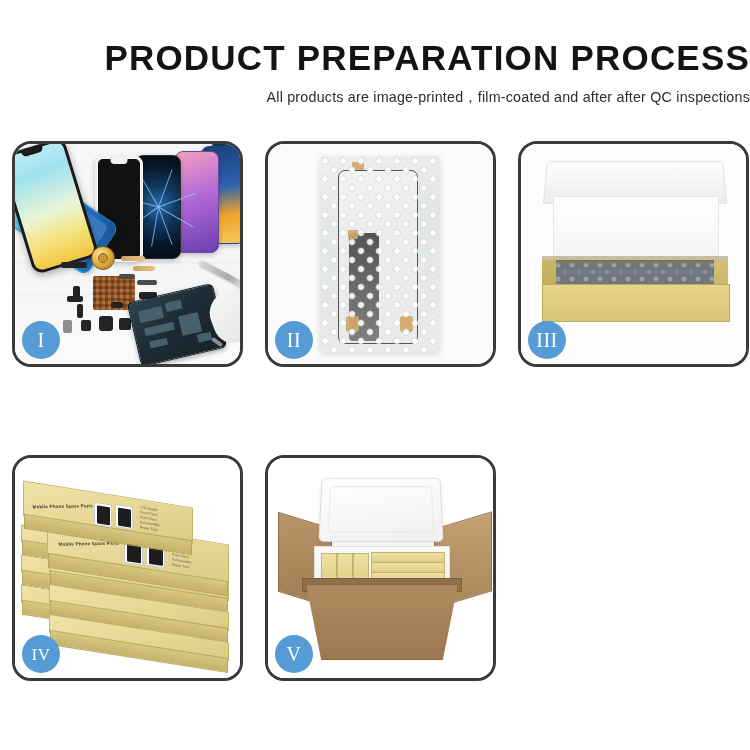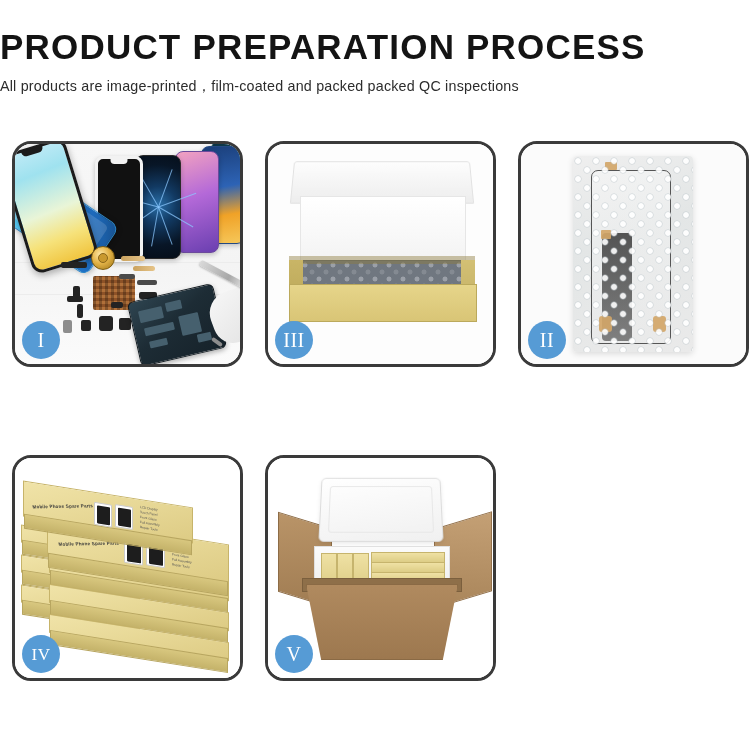--- a/index.html
+++ b/index.html
@@ -4,21 +4,21 @@
 <style>
   html,body{margin:0;padding:0;}
   body{
     width:750px;height:750px;background:#ffffff;
     font-family:"Liberation Sans", sans-serif;
     overflow:hidden;position:relative;
   }
   .page{width:750px;height:750px;position:relative;box-sizing:border-box;}
 
   
-  .header{padding-top:29px;text-align:left;}
+  .header{padding-top:40px;text-align:right;}
   .title{
     font-size:35px;font-weight:700;letter-spacing:1.2px;color:#141414;
     line-height:1.05;font-family:"Liberation Sans", sans-serif;
   }
   .subtitle{
     margin-top:11px;font-size:14.3px;color:#2c2c2c;letter-spacing:.2px;
     font-family:"Liberation Sans", sans-serif;
   }
 
   
@@ -309,21 +309,21 @@
   }
   .tapepatch{position:absolute;background:rgba(130,100,64,.55);border-radius:1px;}
 </style>
 </head>
 <body>
 
 <div class="page">
 
   <div class="header">
     <div class="title">PRODUCT PREPARATION PROCESS</div>
-    <div class="subtitle">All products are image-printed，film-coated and packed packed QC inspections</div>
+    <div class="subtitle">All products are image-printed，film-coated and after after QC inspections</div>
   </div>
 
   <div class="grid">
 
     <div class="panel">
       <div class="stage">
         <div class="p1bg"></div>
         <div class="p1line" style="top:118px;"></div>
         <div class="p1line" style="top:150px;"></div>
 
@@ -375,45 +375,45 @@
 
         <div class="hand"></div>
         <div class="tweez"></div>
         <div class="part gry" style="left:196px;top:196px;width:12px;height:4px;transform:rotate(35deg);"></div>
       </div>
       <div class="badge">I</div>
     </div>
 
     <div class="panel">
       <div class="stage">
-        <div class="p3bg"></div>
-        <div class="b3lid"></div>
-        <div class="b3foam"></div>
-        <div class="b3bw"></div>
-        <div class="b3lip"></div>
-        <div class="b3side"></div>
-        <div class="b3sideR"></div>
-        <div class="b3front"></div>
-      </div>
-      <div class="badge">III</div>
-    </div>
-
-    <div class="panel">
-      <div class="stage">
         <div class="p2bg"></div>
         <div class="bag">
           <div class="screenin"></div>
           <div class="tape" style="left:32px;top:6px;width:12px;height:8px;"></div>
           <div class="tape" style="left:28px;top:74px;width:10px;height:9px;"></div>
           <div class="tape" style="left:26px;top:160px;width:13px;height:16px;border-radius:3px;"></div>
           <div class="tape" style="left:80px;top:160px;width:13px;height:16px;border-radius:3px;"></div>
           <div class="bubbles"></div>
         </div>
       </div>
       <div class="badge">II</div>
+    </div>
+
+    <div class="panel">
+      <div class="stage">
+        <div class="p3bg"></div>
+        <div class="b3lid"></div>
+        <div class="b3foam"></div>
+        <div class="b3bw"></div>
+        <div class="b3lip"></div>
+        <div class="b3side"></div>
+        <div class="b3sideR"></div>
+        <div class="b3front"></div>
+      </div>
+      <div class="badge">III</div>
     </div>
 
     <div class="panel">
       <div class="stage">
         <div class="p4bg"></div>
         <div class="stack">
 
           <div class="bx" style="left:2px;top:62px;width:118px;height:16px;transform:skewY(9deg);">
               <div class="top"></div>
               <div class="face"></div>

